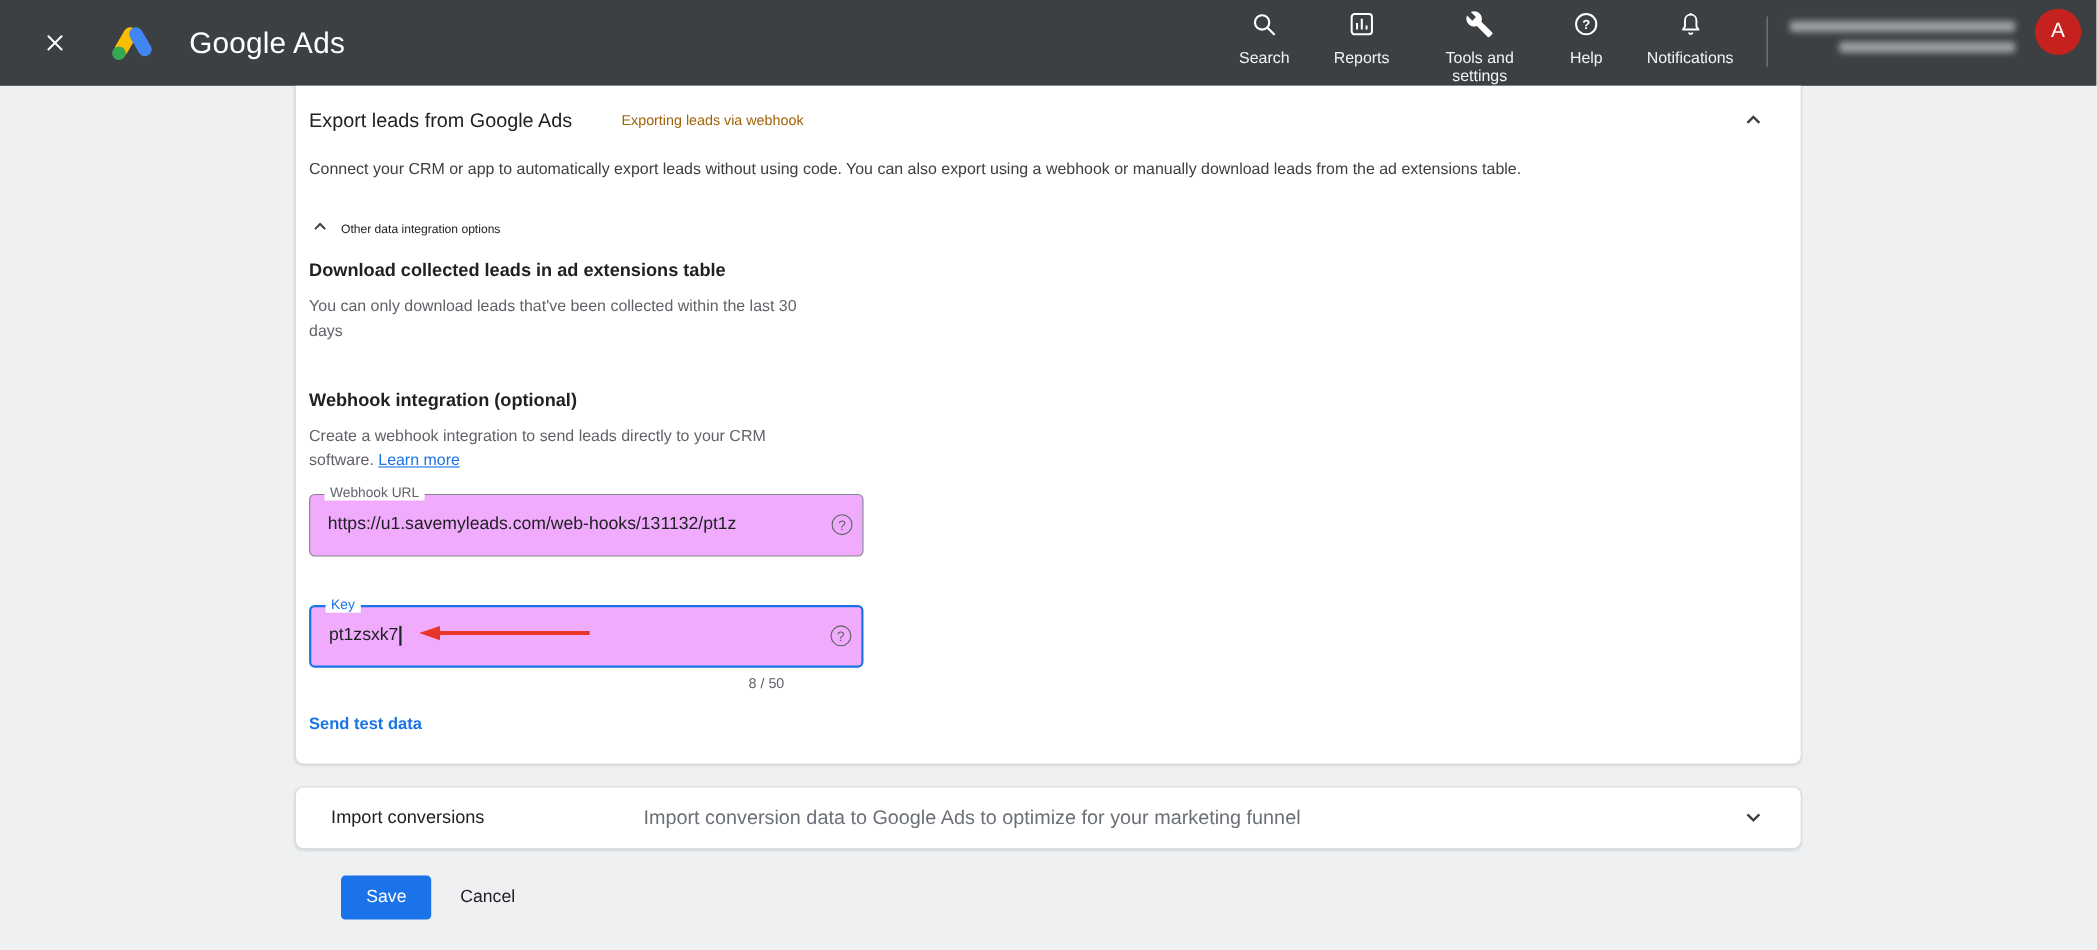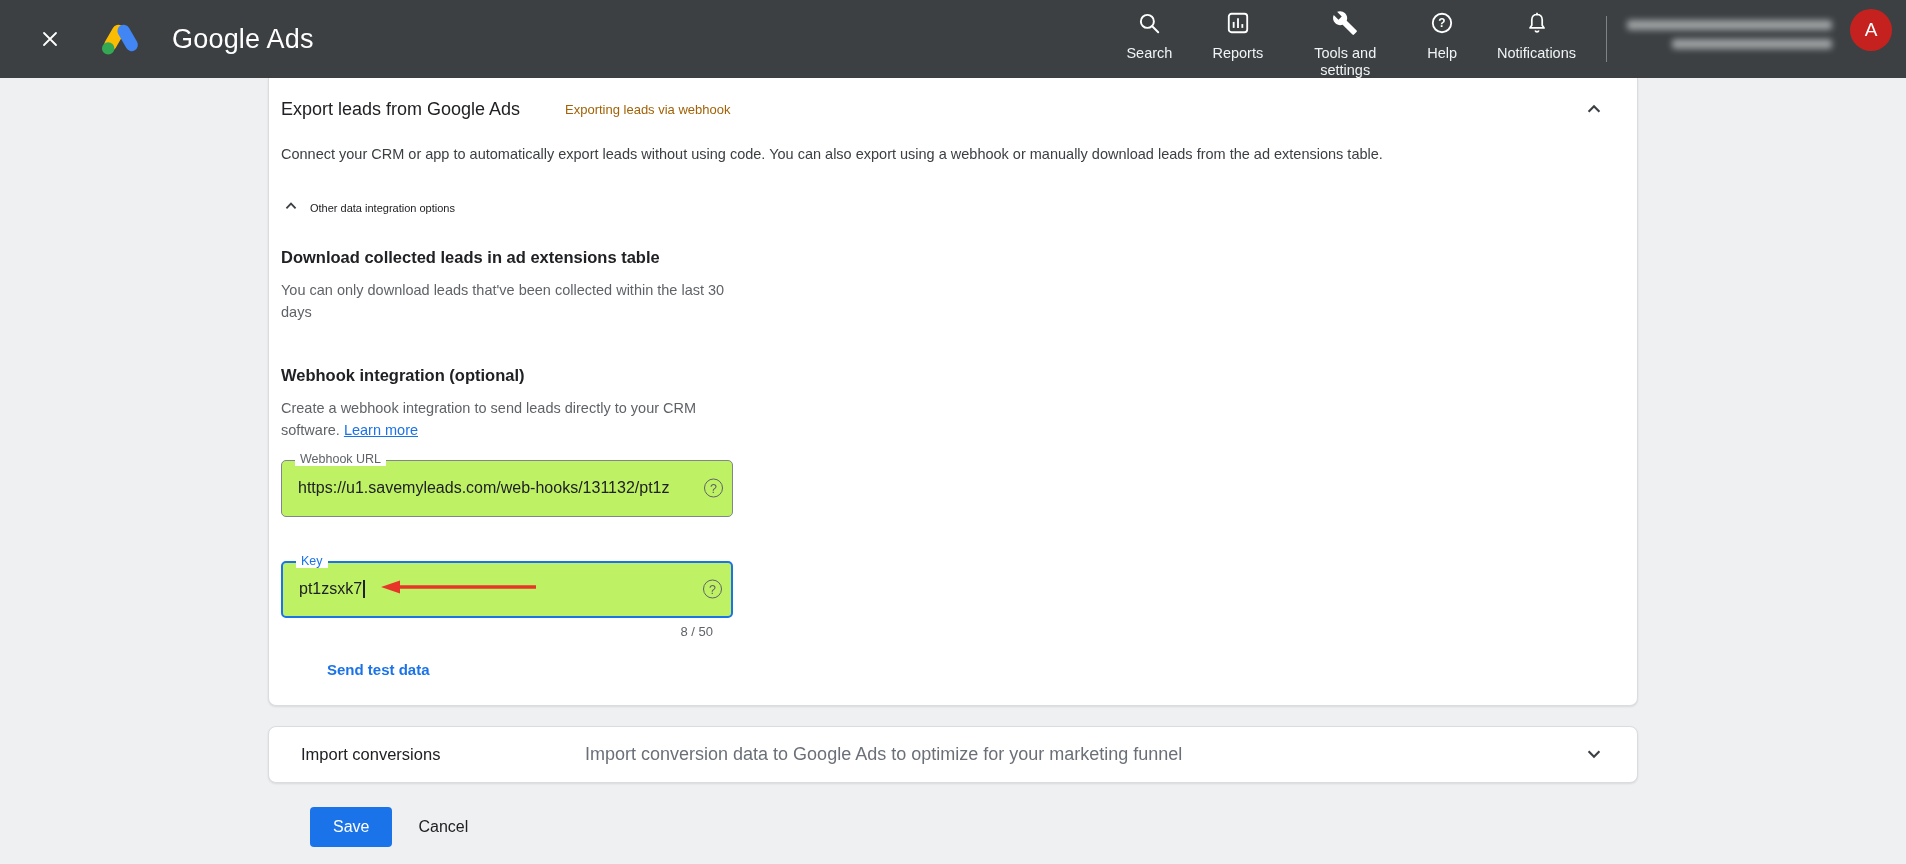--- a/index.html
+++ b/index.html
@@ -35,44 +35,44 @@
   .card-head { display:flex; align-items:center; }
   .card-title { font-size:18px; color:#202124; width:284px; }
   .card-subtitle { font-size:13px; color:#a16207; }
   .head-chevron { margin-left:auto; cursor:pointer; display:flex; }
 
   .card-desc { margin-top:24px; font-size:14.5px; color:#3c4043; }
 
   .collapse-row { margin-top:34px; display:flex; align-items:center; gap:9px; cursor:pointer; }
   .collapse-label { font-size:11px; color:#202124; }
 
-  .section-title { margin-top:28px; font-size:16.5px; font-weight:bold; color:#202124; }
+  .section-title { margin-top:16px; font-size:16.5px; font-weight:bold; color:#202124; }
   .section-desc { margin-top:12px; font-size:14.5px; color:#5f6368; line-height:1.55; width:462px; }
   .link { color:#1a73e8; text-decoration:underline; cursor:pointer;margin-top:36px; }
 
   
-  .field { position:relative; width:452px; height:57px; border:1px solid #80868b; border-radius:5px;
-           margin-top:18px; background:#bef264; }
+  .field { position:relative; width:504px; height:57px; border:1px solid #80868b; border-radius:5px;
+           margin-top:18px; background:#f0abfc; }
   .field.focused { border:2px solid #1a73e8; margin-top:44px; }
   .field-label { position:absolute; top:-9px; left:13px; background:#fff; padding:0 5px;
                  font-size:12.5px; color:#5f6368; }
   .field.focused .field-label { color:#1a73e8; }
   .field-value { position:absolute; left:16px; right:36px; top:0; bottom:0; display:flex; align-items:center;
                  font-size:16px; color:#202124; white-space:nowrap; overflow:hidden; }
   .field-help { position:absolute; right:9px; top:50%; transform:translateY(-50%); width:19px; height:19px;
                 border:1.6px solid #5f6368; border-radius:50%; color:#5f6368; font-size:12.5px;
                 display:flex; align-items:center; justify-content:center; cursor:pointer; }
   .caret { display:inline-block; width:1.6px; height:18px; background:#202124; margin-left:1px; }
   .arrow-annotation { position:absolute; left:96px; top:50%; transform:translateY(-50%); }
 
   .char-counter { width:452px; margin-top:6px; text-align:right; padding-right:20px;
                   font-size:13px; color:#5f6368; }
 
   .send-test { margin-top:22px; font-size:15px; font-weight:bold; color:#1a73e8;
-               cursor:pointer; display:inline-block;margin-left:46px; }
+               cursor:pointer; display:inline-block; }
 
   
   .import-title { font-size:16.5px; color:#202124; width:284px; }
   .import-desc { font-size:18px; color:#6b7078; }
 
   
   .actions { margin:24px 0 0 277px; display:flex; align-items:center; gap:26px;padding-left:33px; }
   .btn-save { background:#1a73e8; color:#fff; border:none; border-radius:4px; height:40px;
               padding:0 23px; font-size:16px; font-family:"Liberation Sans", sans-serif; cursor:pointer; }
   .btn-cancel { background:none; border:none; color:#202124; font-size:16px;

